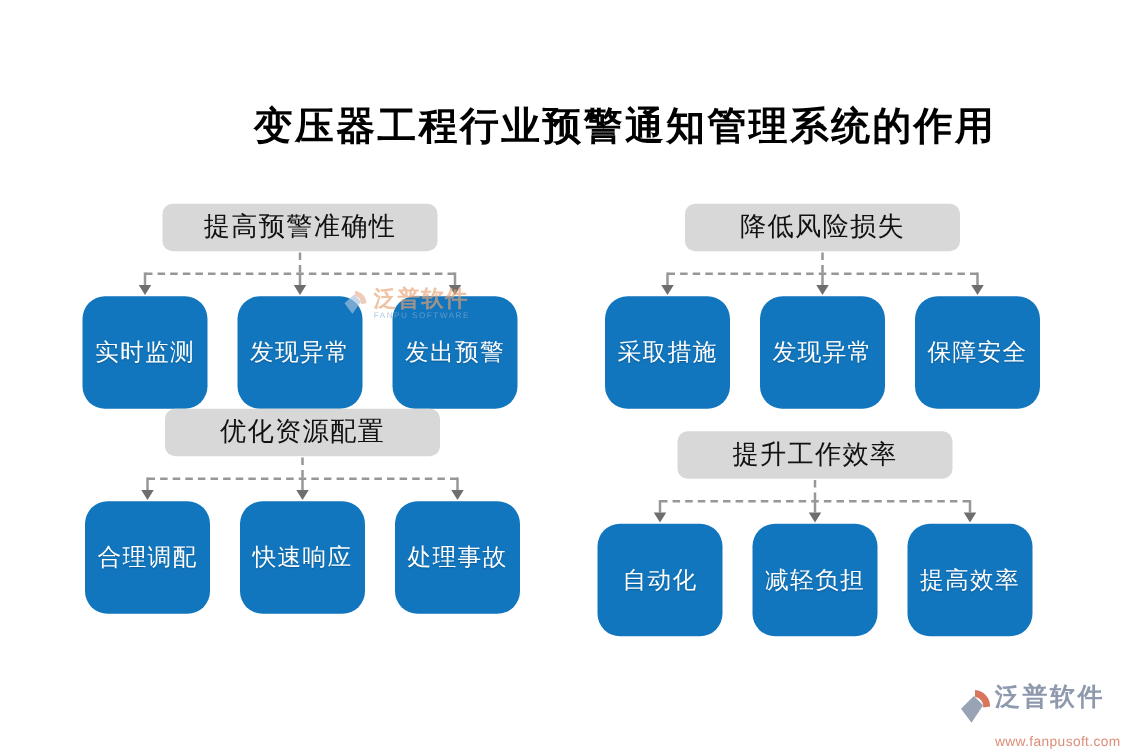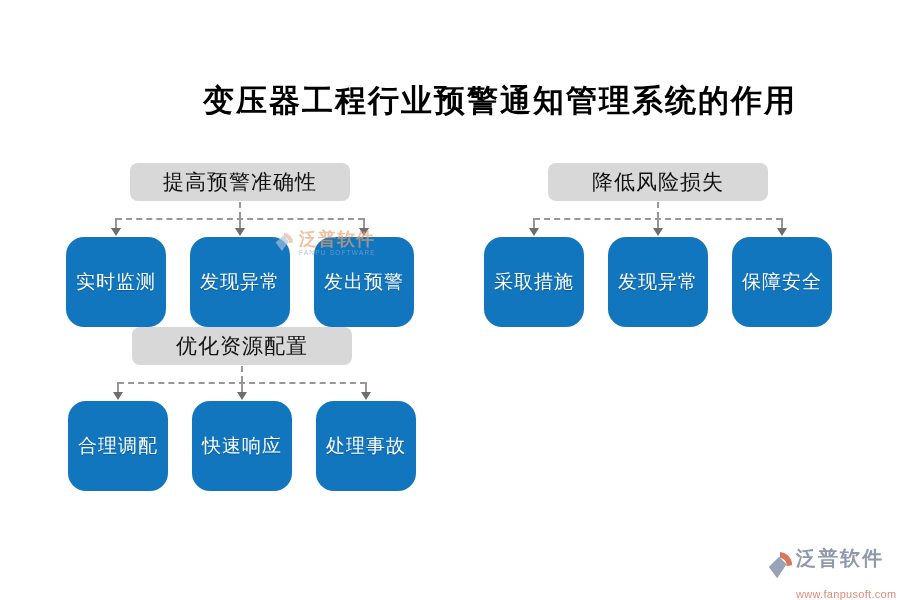--- a/index.html
+++ b/index.html
@@ -109,20 +109,38 @@
       <i class="arrow a2"></i>
       <i class="arrow a3"></i>
     </div>
     <div class="boxes">
       <div class="item">合理调配</div>
       <div class="item">快速响应</div>
       <div class="item">处理事故</div>
     </div>
   </section>
 
+  <section class="group" style="left:452px;top:345px;">
+    <div class="g-header">提升工作效率</div>
+    <div class="connector">
+      <i class="stub mid-top"></i>
+      <i class="hline"></i>
+      <i class="stub s1"></i>
+      <i class="stub s2"></i>
+      <i class="stub s3"></i>
+      <i class="arrow a1"></i>
+      <i class="arrow a2"></i>
+      <i class="arrow a3"></i>
+    </div>
+    <div class="boxes">
+      <div class="item">自动化</div>
+      <div class="item">减轻负担</div>
+      <div class="item">提高效率</div>
+    </div>
+  </section>
 
   <div class="watermark">
     <svg width="24" height="28" viewBox="0 0 30 40">
       <polygon points="3,18 14,8 22,16 12,30" style="fill:#a9c2dc"></polygon>
       <path d="M15,4 A14,14 0 0 1 28,18 L22,19 A8,8 0 0 0 15,10 Z" style="fill:#eab095"></path>
     </svg>
     <div class="wm-text-col">
       <span class="wm-name">泛普软件</span>
       <span class="wm-sub">FANPU SOFTWARE</span>
     </div>

